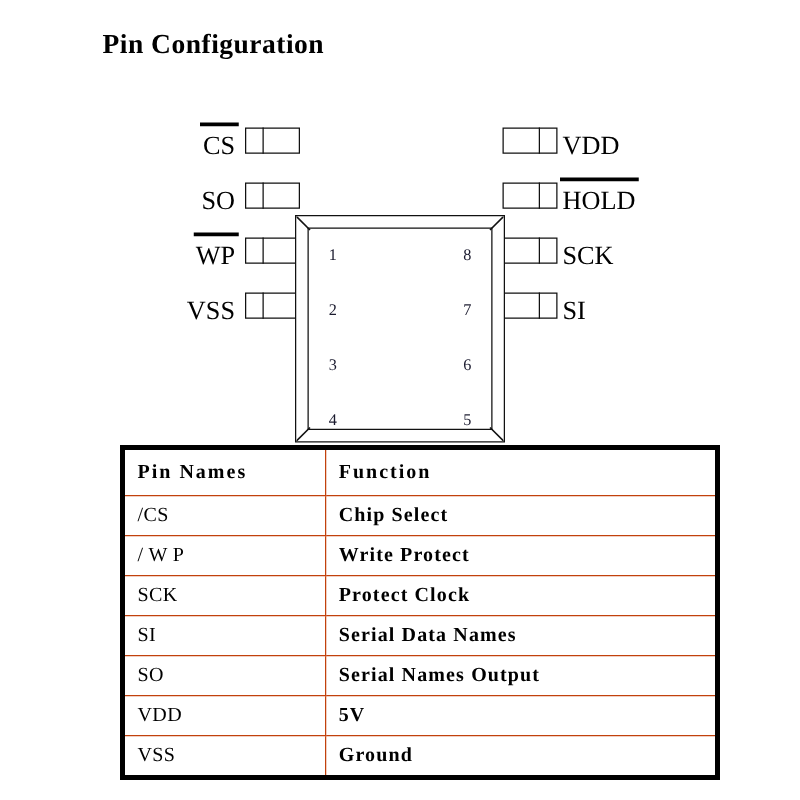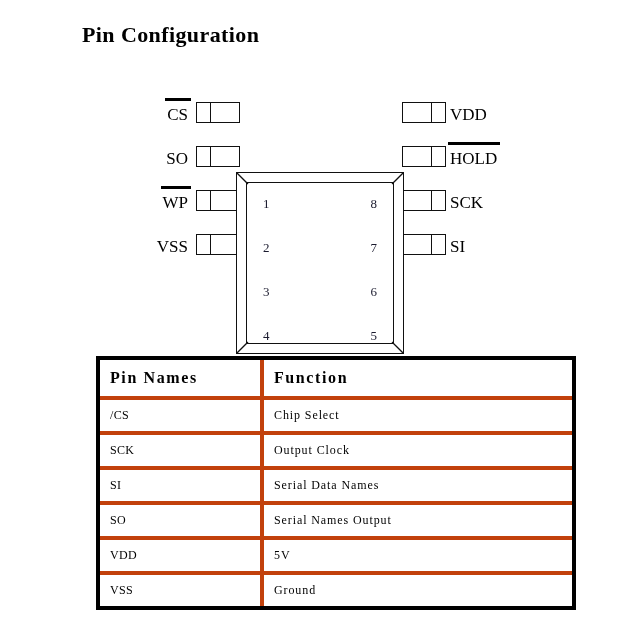--- a/index.html
+++ b/index.html
@@ -98,21 +98,21 @@
     border-left: 1.4px solid #111;
   }
   .lead.left  { left: 196px; }
   .lead.left::after  { left: 13px; }
   .lead.right { left: 402px; }
   .lead.right::after { right: 13px; }
 
   
   .pin-label {
     position: absolute;
-    font-size: 17px;
+    font-size: 21px;
     line-height: 1;
     white-space: nowrap;
     color: #000;
   }
   .pin-label.left  { right: 452px; text-align: right; }
   .pin-label.right { left: 450px;  text-align: left; }
   .pin-label .ovl {
     position: relative;
     display: inline-block;
   }
@@ -134,39 +134,39 @@
     box-sizing: border-box;
     border: 4px solid #000;
     background: #ffffff;
   }
   table.fn {
     width: 100%;
     border-collapse: collapse;
     table-layout: fixed;
   }
   table.fn td {
-    border: 4px solid #c2410c;
+    border: 1px solid #c2410c;
     padding: 3px 0 3px 10px;
-    font-size: 12px;
+    font-size: 16px;
     line-height: 1.2;
     height: 25px;
     vertical-align: middle;
     color: #000;
   }
   table.fn tr:first-child td { border-top: none; }
   table.fn tr:last-child  td { border-bottom: none; }
   table.fn td:first-child { border-left: none; width: 150px; }
   table.fn td:last-child  { border-right: none; }
   table.fn tr.head td {
     font-weight: bold;
     letter-spacing: 1.6px;
     height: 30px;
     font-size: 16px;
   }
-  table.fn td.fn-cell { letter-spacing: 0.9px; }
+  table.fn td.fn-cell { letter-spacing: 0.9px; font-weight: bold; }
   table.fn td.name-cell { letter-spacing: 0.3px; }
 </style>
 </head>
 <body>
 
 <div class="page-title">Pin Configuration</div>
 
 <div class="diagram">
 
   <div class="lead left" style="top:18px"></div>
@@ -246,22 +246,26 @@
     <tbody>
       <tr class="head">
         <td>Pin Names</td>
         <td>Function</td>
       </tr>
       <tr>
         <td class="name-cell">/CS</td>
         <td class="fn-cell">Chip Select</td>
       </tr>
       <tr>
+        <td class="name-cell">/ W P</td>
+        <td class="fn-cell">Write Protect</td>
+      </tr>
+      <tr>
         <td class="name-cell">SCK</td>
-        <td class="fn-cell">Output Clock</td>
+        <td class="fn-cell">Protect Clock</td>
       </tr>
       <tr>
         <td class="name-cell">SI</td>
         <td class="fn-cell">Serial Data Names</td>
       </tr>
       <tr>
         <td class="name-cell">SO</td>
         <td class="fn-cell">Serial Names Output</td>
       </tr>
       <tr>

